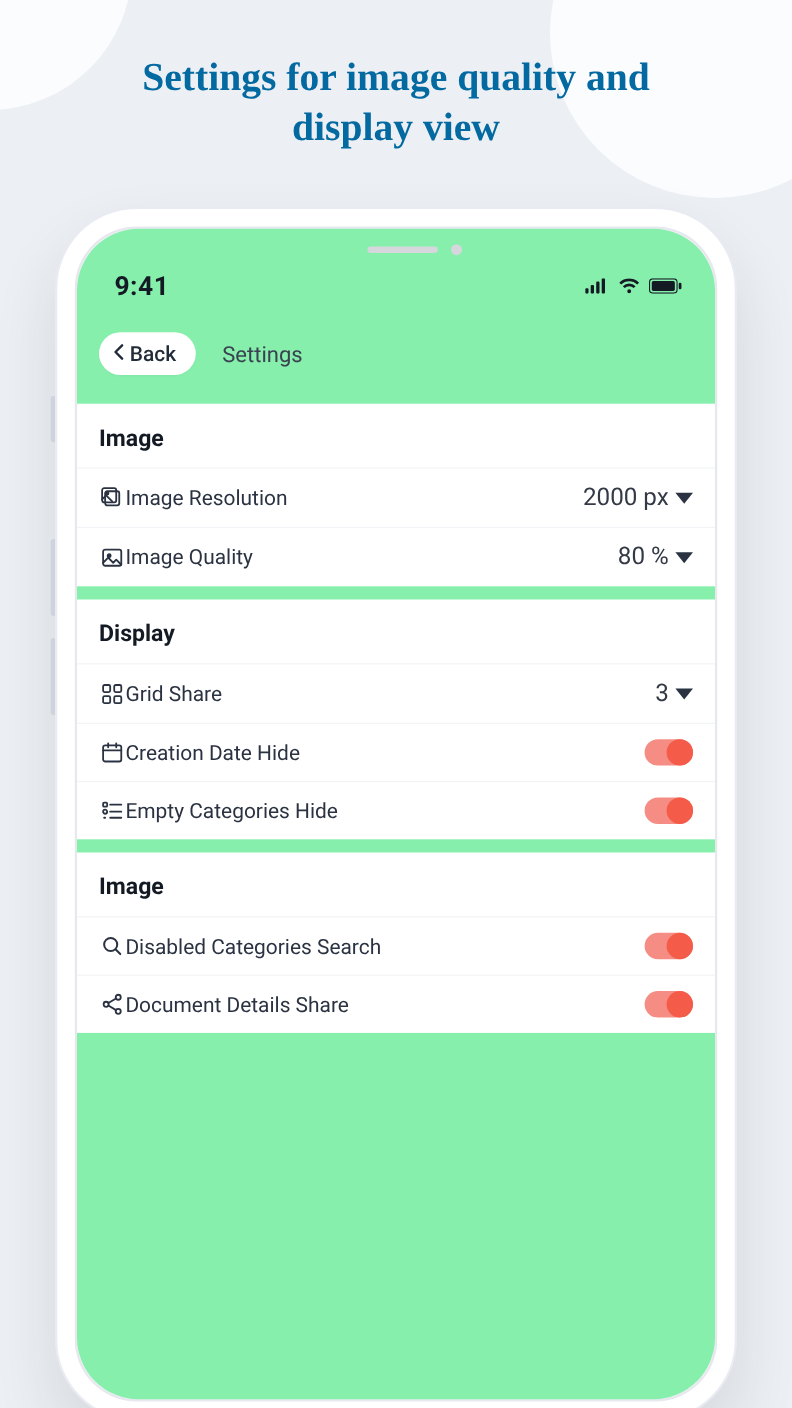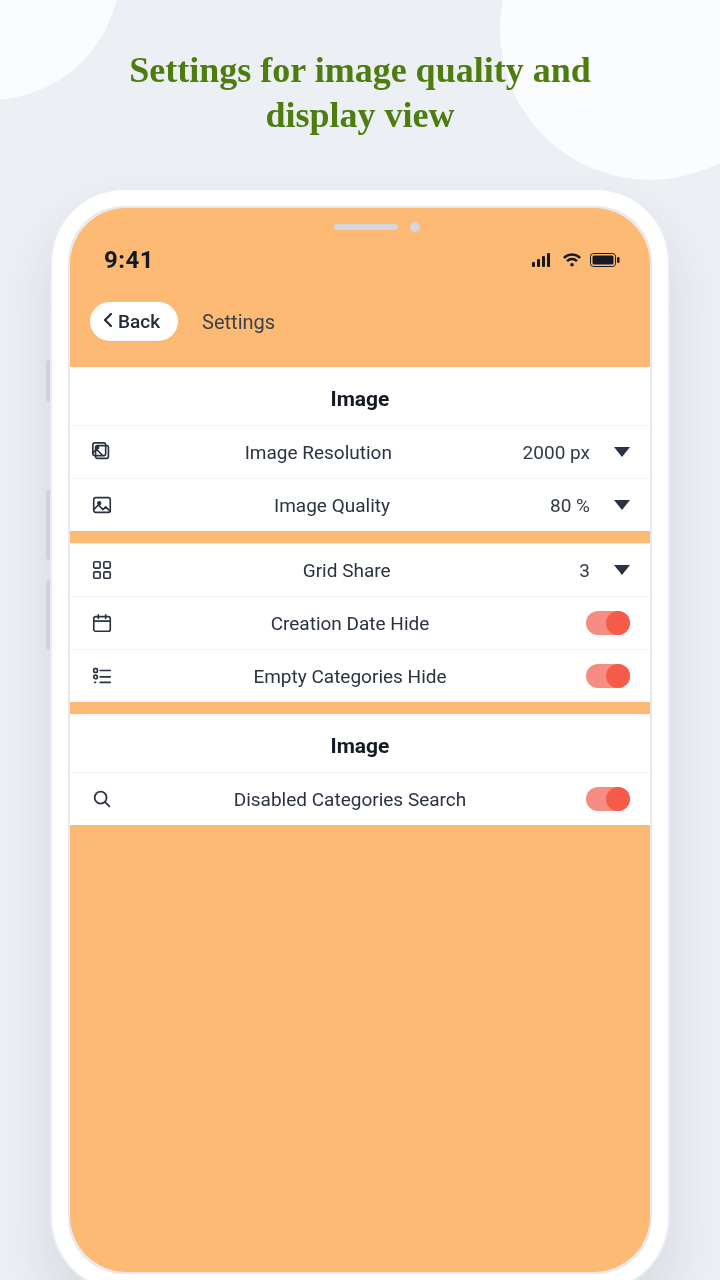--- a/index.html
+++ b/index.html
@@ -17,21 +17,21 @@
     border-radius: 50%;
   }
   .blob-tl { width: 260px; height: 260px; top: -160px; left: -140px; }
   .blob-tr { width: 300px; height: 300px; top: -120px; right: -80px; }
 
   .hero {
     position: relative;
     text-align: center;
     font-family: Georgia, "Times New Roman", serif;
     font-weight: 700;
-    color: #4d7c0f;
+    color: #0369a1;
     font-size: 36px;
     line-height: 1.25;
     padding: 48px 56px 0;
     z-index: 2;
   }
 
   .device-wrap {
     position: absolute;
     left: 50%;
     transform: translateX(-50%);
@@ -60,23 +60,22 @@
     left: -6px;
   }
   .sb1 { top: 170px; height: 42px; }
   .sb2 { top: 300px; height: 70px; }
   .sb3 { top: 390px; height: 70px; }
 
   .screen {
     position: absolute;
     inset: 18px;
     border-radius: 56px;
-    background: #fdba74;
+    background: #86efac;
     overflow: hidden;
-    text-align: center;
   }
   .notch {
     position: absolute;
     top: 14px; left: 50%; transform: translateX(-50%);
     width: 120px; height: 10px;
     display: flex; align-items: center; justify-content: flex-end; gap: 12px;
   }
   .speaker { width: 64px; height: 6px; background: #d5d7dc; border-radius: 3px; }
   .cam { width: 10px; height: 10px; background: #d5d7dc; border-radius: 50%; }
 
@@ -110,37 +109,37 @@
   }
   .section-header {
     font-weight: 700;
     color: #141a24;
     font-size: 21px;
     padding: 20px 20px 14px;
   }
   .row {
     display: flex; align-items: center;
     padding: 14px 20px;
-    gap: 18px;
+    gap: 0;
     border-top: 1px solid #f2f3f6;
   }
   .section .row:first-of-type {}
   .row .icon {
     width: 24px; height: 24px; flex: 0 0 24px;
     display: flex; align-items: center; justify-content: center;
     color: #2b3342;
   }
   .row .label {
     flex: 1 1 auto;
     color: #2b3342;
     font-size: 19px;
   }
   .row .value {
     color: #333a46;
-    font-size: 19px;
+    font-size: 22px;
     margin-right: 6px;
   }
   .caret-down {
     width: 0; height: 0;
     border-left: 8px solid transparent;
     border-right: 8px solid transparent;
     border-top: 10px solid #2b3342;
   }
   .toggle {
     width: 44px; height: 24px;
@@ -247,20 +246,21 @@
                 <path d="M3 17l5-5 5 5 3-3 5 5"></path>
               </svg>
           </span>
           <span class="label">Image Quality</span>
           <span class="value">80 %</span>
           <span class="caret-down"></span>
         </div>
       </div>
 
       <div class="section">
+        <div class="section-header">Display</div>
 
         <div class="row">
           <span class="icon">
             <svg width="22" height="22" viewBox="0 0 24 24" fill="none" stroke="#2b3342" stroke-width="1.8">
                 <rect x="3" y="3" width="7" height="7" rx="1.5"></rect>
                 <rect x="14" y="3" width="7" height="7" rx="1.5"></rect>
                 <rect x="3" y="14" width="7" height="7" rx="1.5"></rect>
                 <rect x="14" y="14" width="7" height="7" rx="1.5"></rect>
               </svg>
           </span>
@@ -308,17 +308,31 @@
                 <circle cx="10.5" cy="10.5" r="6.5"></circle>
                 <path d="M20 20l-4.5-4.5"></path>
               </svg>
           </span>
           <span class="label">Disabled Categories Search</span>
           <span class="toggle">
               <span class="knob"></span>
             </span>
         </div>
 
+        <div class="row">
+          <span class="icon">
+            <svg width="22" height="22" viewBox="0 0 24 24" fill="none" stroke="#2b3342" stroke-width="1.8" stroke-linecap="round">
+                <circle cx="6" cy="12" r="2.5"></circle>
+                <circle cx="18" cy="5" r="2.5"></circle>
+                <circle cx="18" cy="19" r="2.5"></circle>
+                <path d="M8.2 10.8 15.8 6.2M8.2 13.2l7.6 4.6"></path>
+              </svg>
+          </span>
+          <span class="label">Document Details Share</span>
+          <span class="toggle">
+              <span class="knob"></span>
+            </span>
+        </div>
       </div>
 
     </div>
   </div>
 </div>
 
 </body></html>

